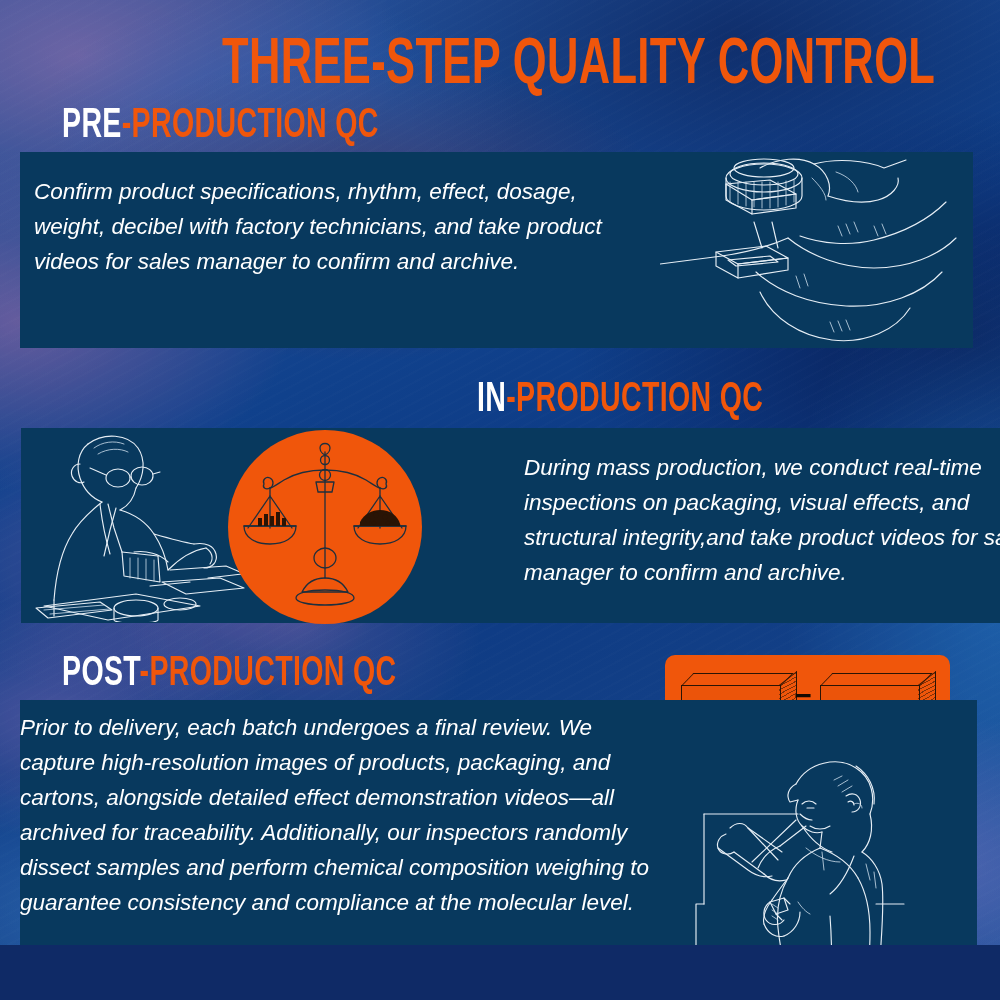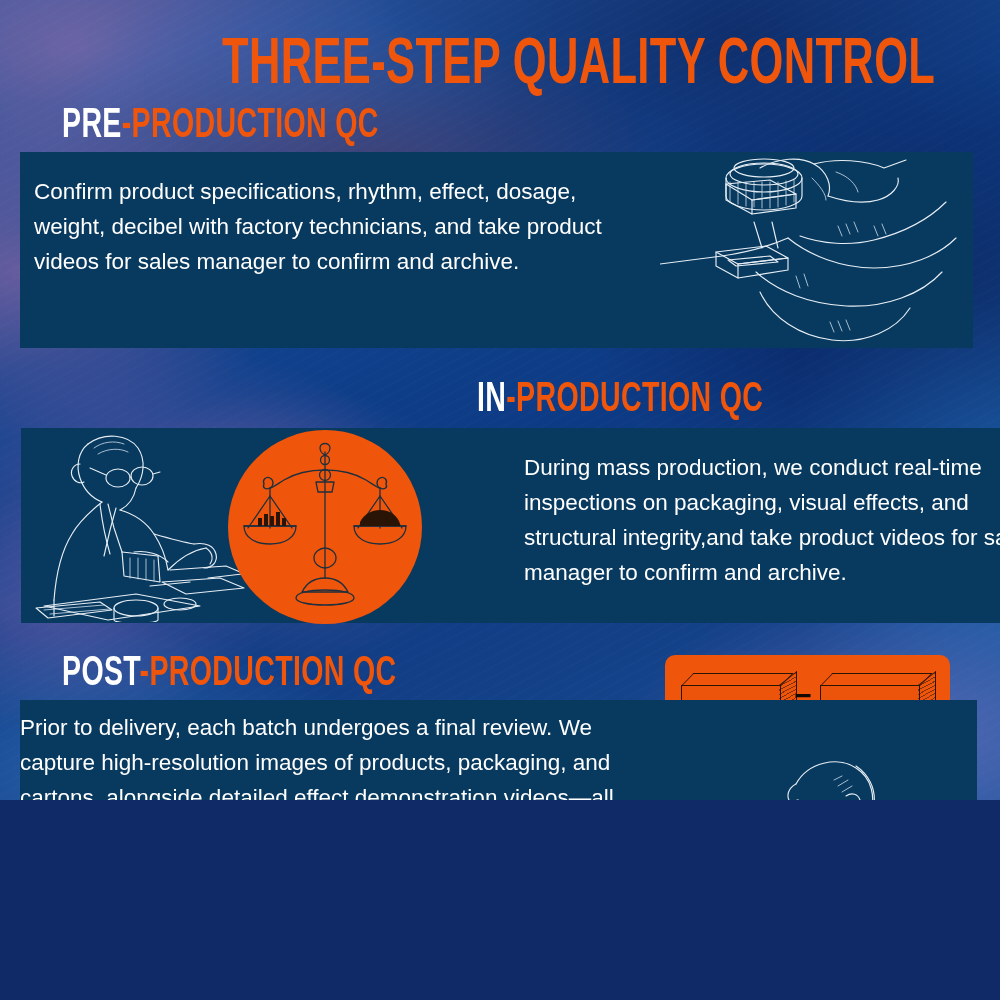--- a/index.html
+++ b/index.html
@@ -1,21 +1,21 @@
 <!DOCTYPE html>
 <html><head>
 <meta charset="utf-8">
 <style>
   html,body{margin:0;padding:0;}
   body{
     width:1000px;height:1000px;overflow:hidden;
     font-family:"Liberation Sans",sans-serif;
     background:#0f2a66;
   }
-  #stage{position:relative;width:1000px;height:800px;overflow:hidden;}
+  #stage{position:relative;width:1000px;height:945px;overflow:hidden;}
 
   
   .bg{position:absolute;inset:0;}
   .bg-base{
     background:
       linear-gradient(160deg,#2b4f96 0%,#1d4a92 18%,#10418c 38%,#0d3a84 55%,#123f86 72%,#1b4f98 100%);
   }
   .bg-l1{
     background:
       radial-gradient(ellipse 520px 300px at 8% 6%, rgba(150,60,70,.55) 0%, rgba(150,60,70,0) 62%),
@@ -67,21 +67,21 @@
   #head-post{left:62px; top:650px;}
 
   
   .panel{position:absolute;background:#08395e;}
   #panel-1{left:20px;top:152px;width:953px;height:196px;}
   #panel-2{left:21px;top:428px;width:979px;height:195px;}
   #panel-3{left:20px;top:700px;width:957px;height:300px;}
 
   .body-text{
     position:absolute;color:#ffffff;
-    font-size:22.5px;line-height:35px;white-space:pre-line;
+    font-size:22.5px;line-height:35px;white-space:pre-line;font-style:italic;
   }
   #text-1{left:34px;top:174px;width:600px;}
   #text-2{left:476px;top:450px;width:535px;margin-left:48px;}
   #text-3{left:20px;top:710px;width:640px;}
 
   
   #sample-badge{
     position:absolute;left:665px;top:655px;width:285px;height:90px;
     background:#F0560B;border-radius:10px;
   }

